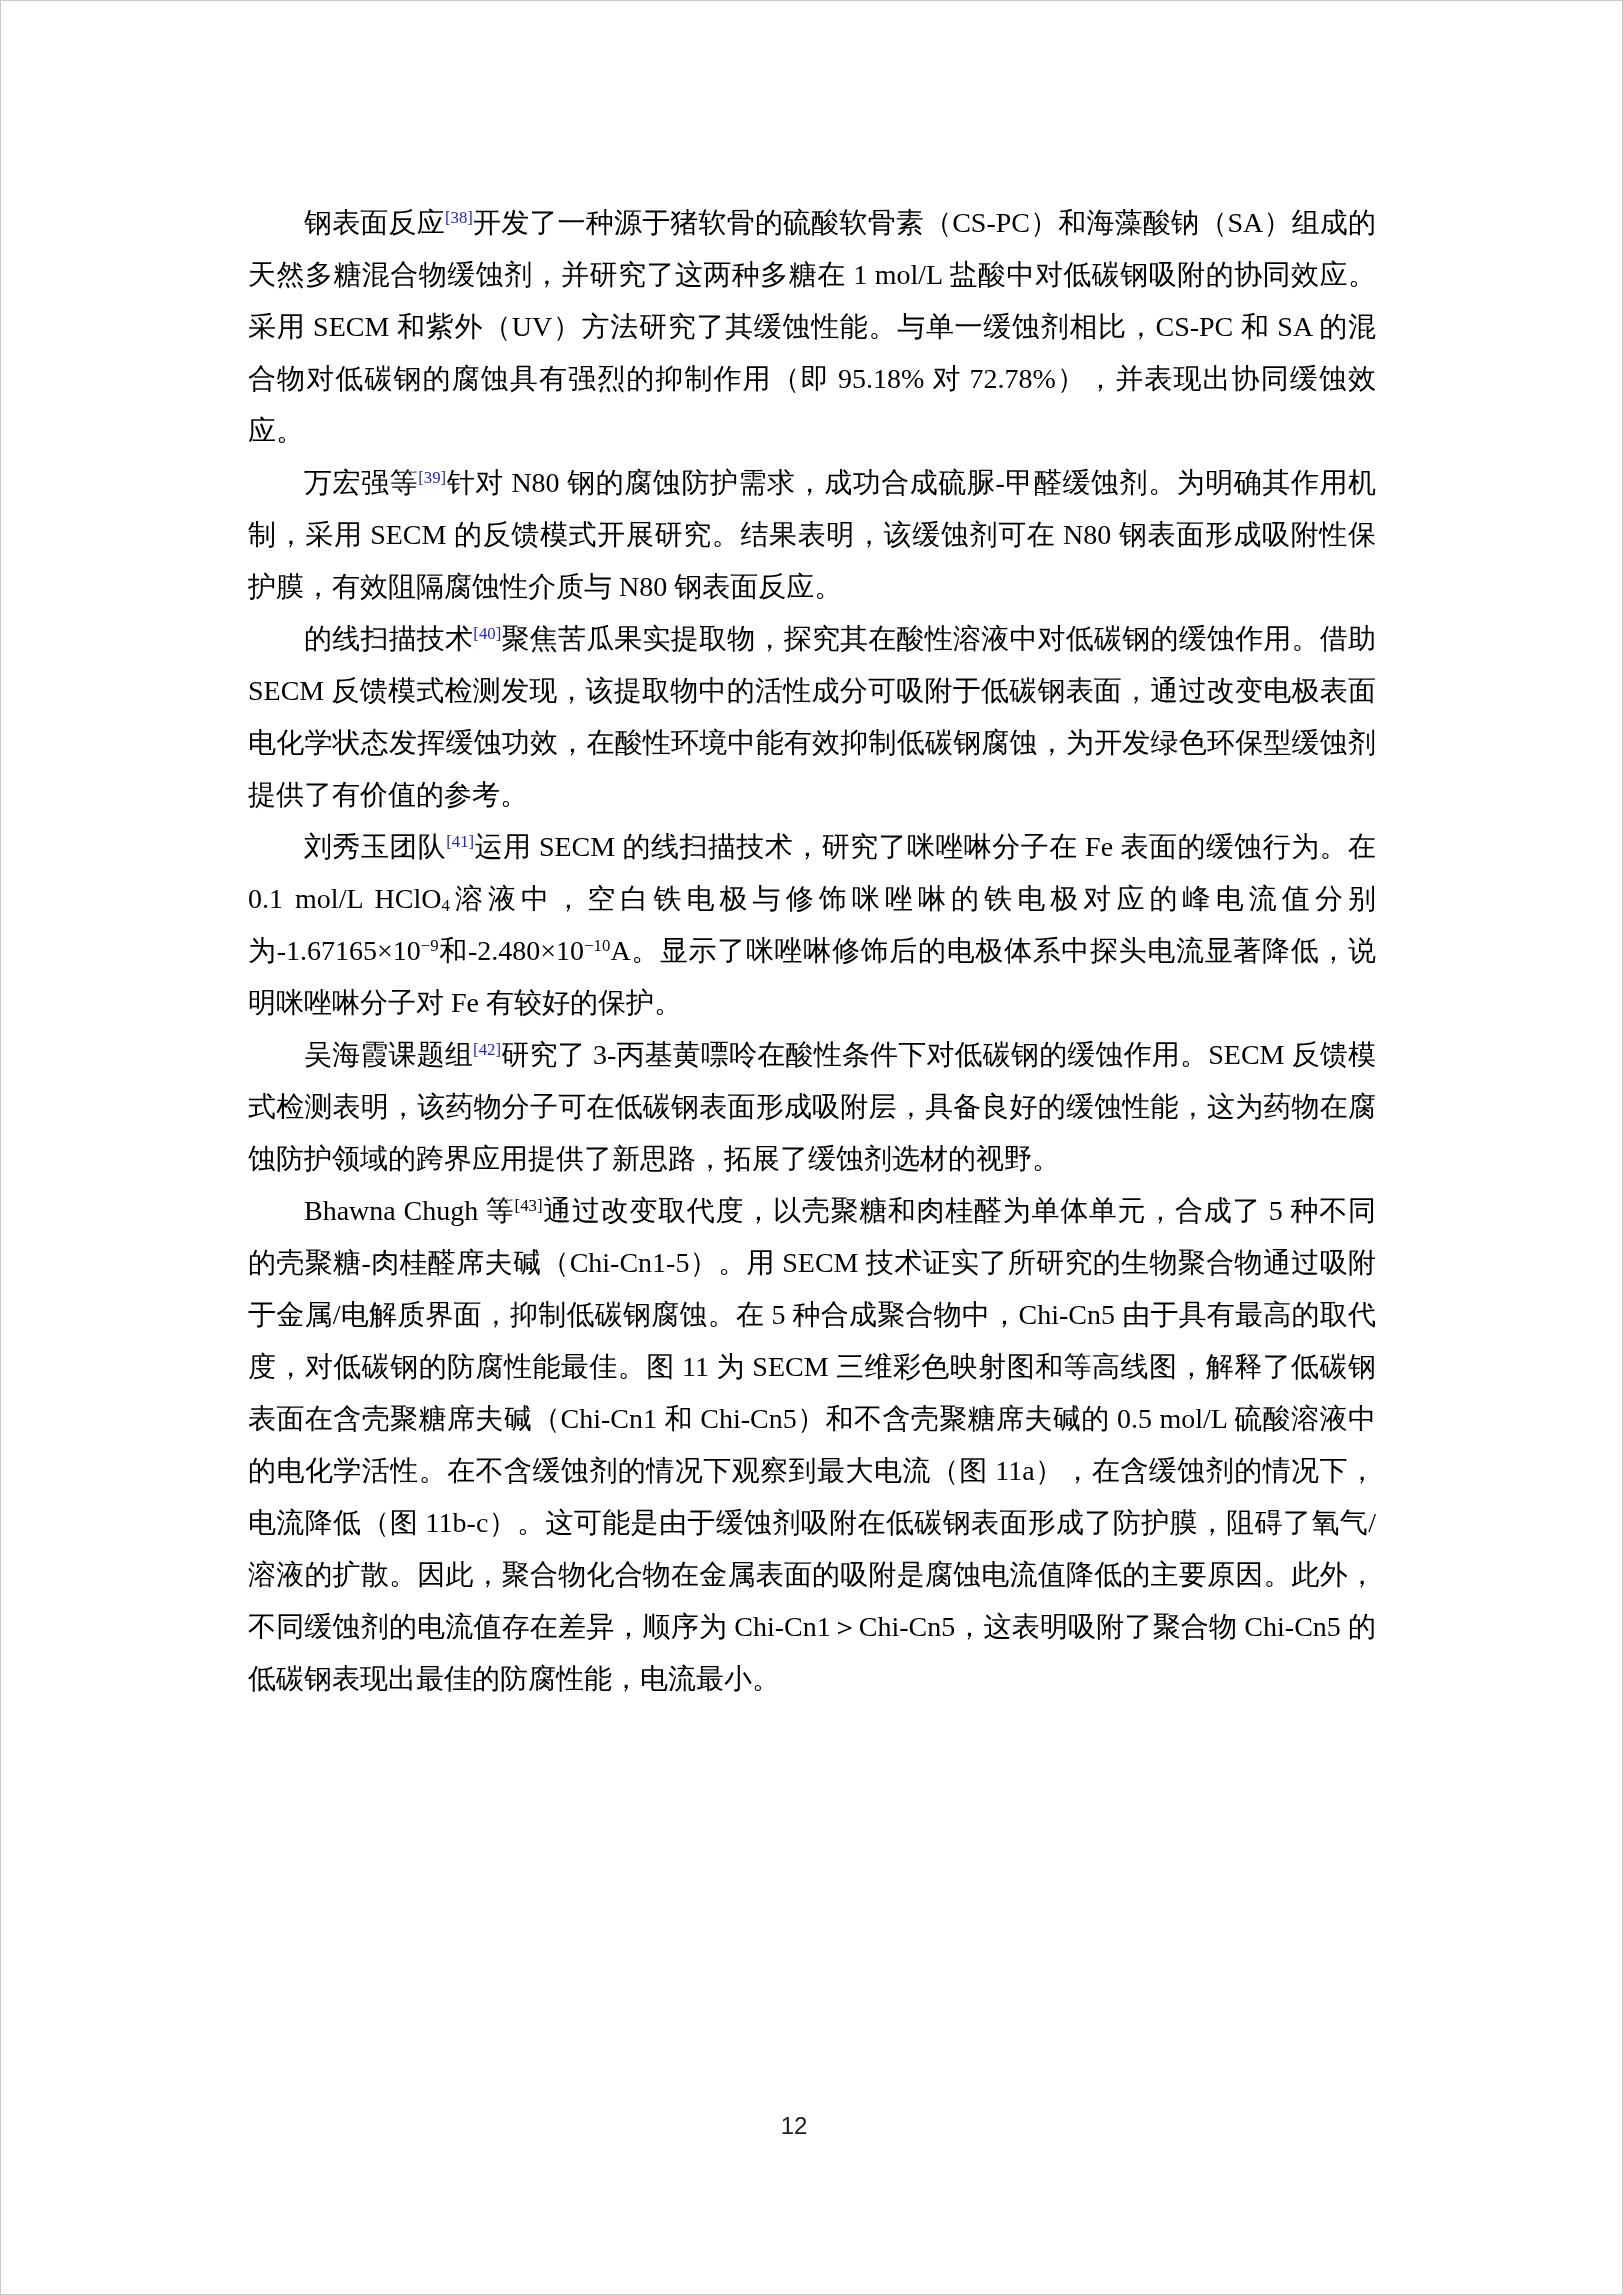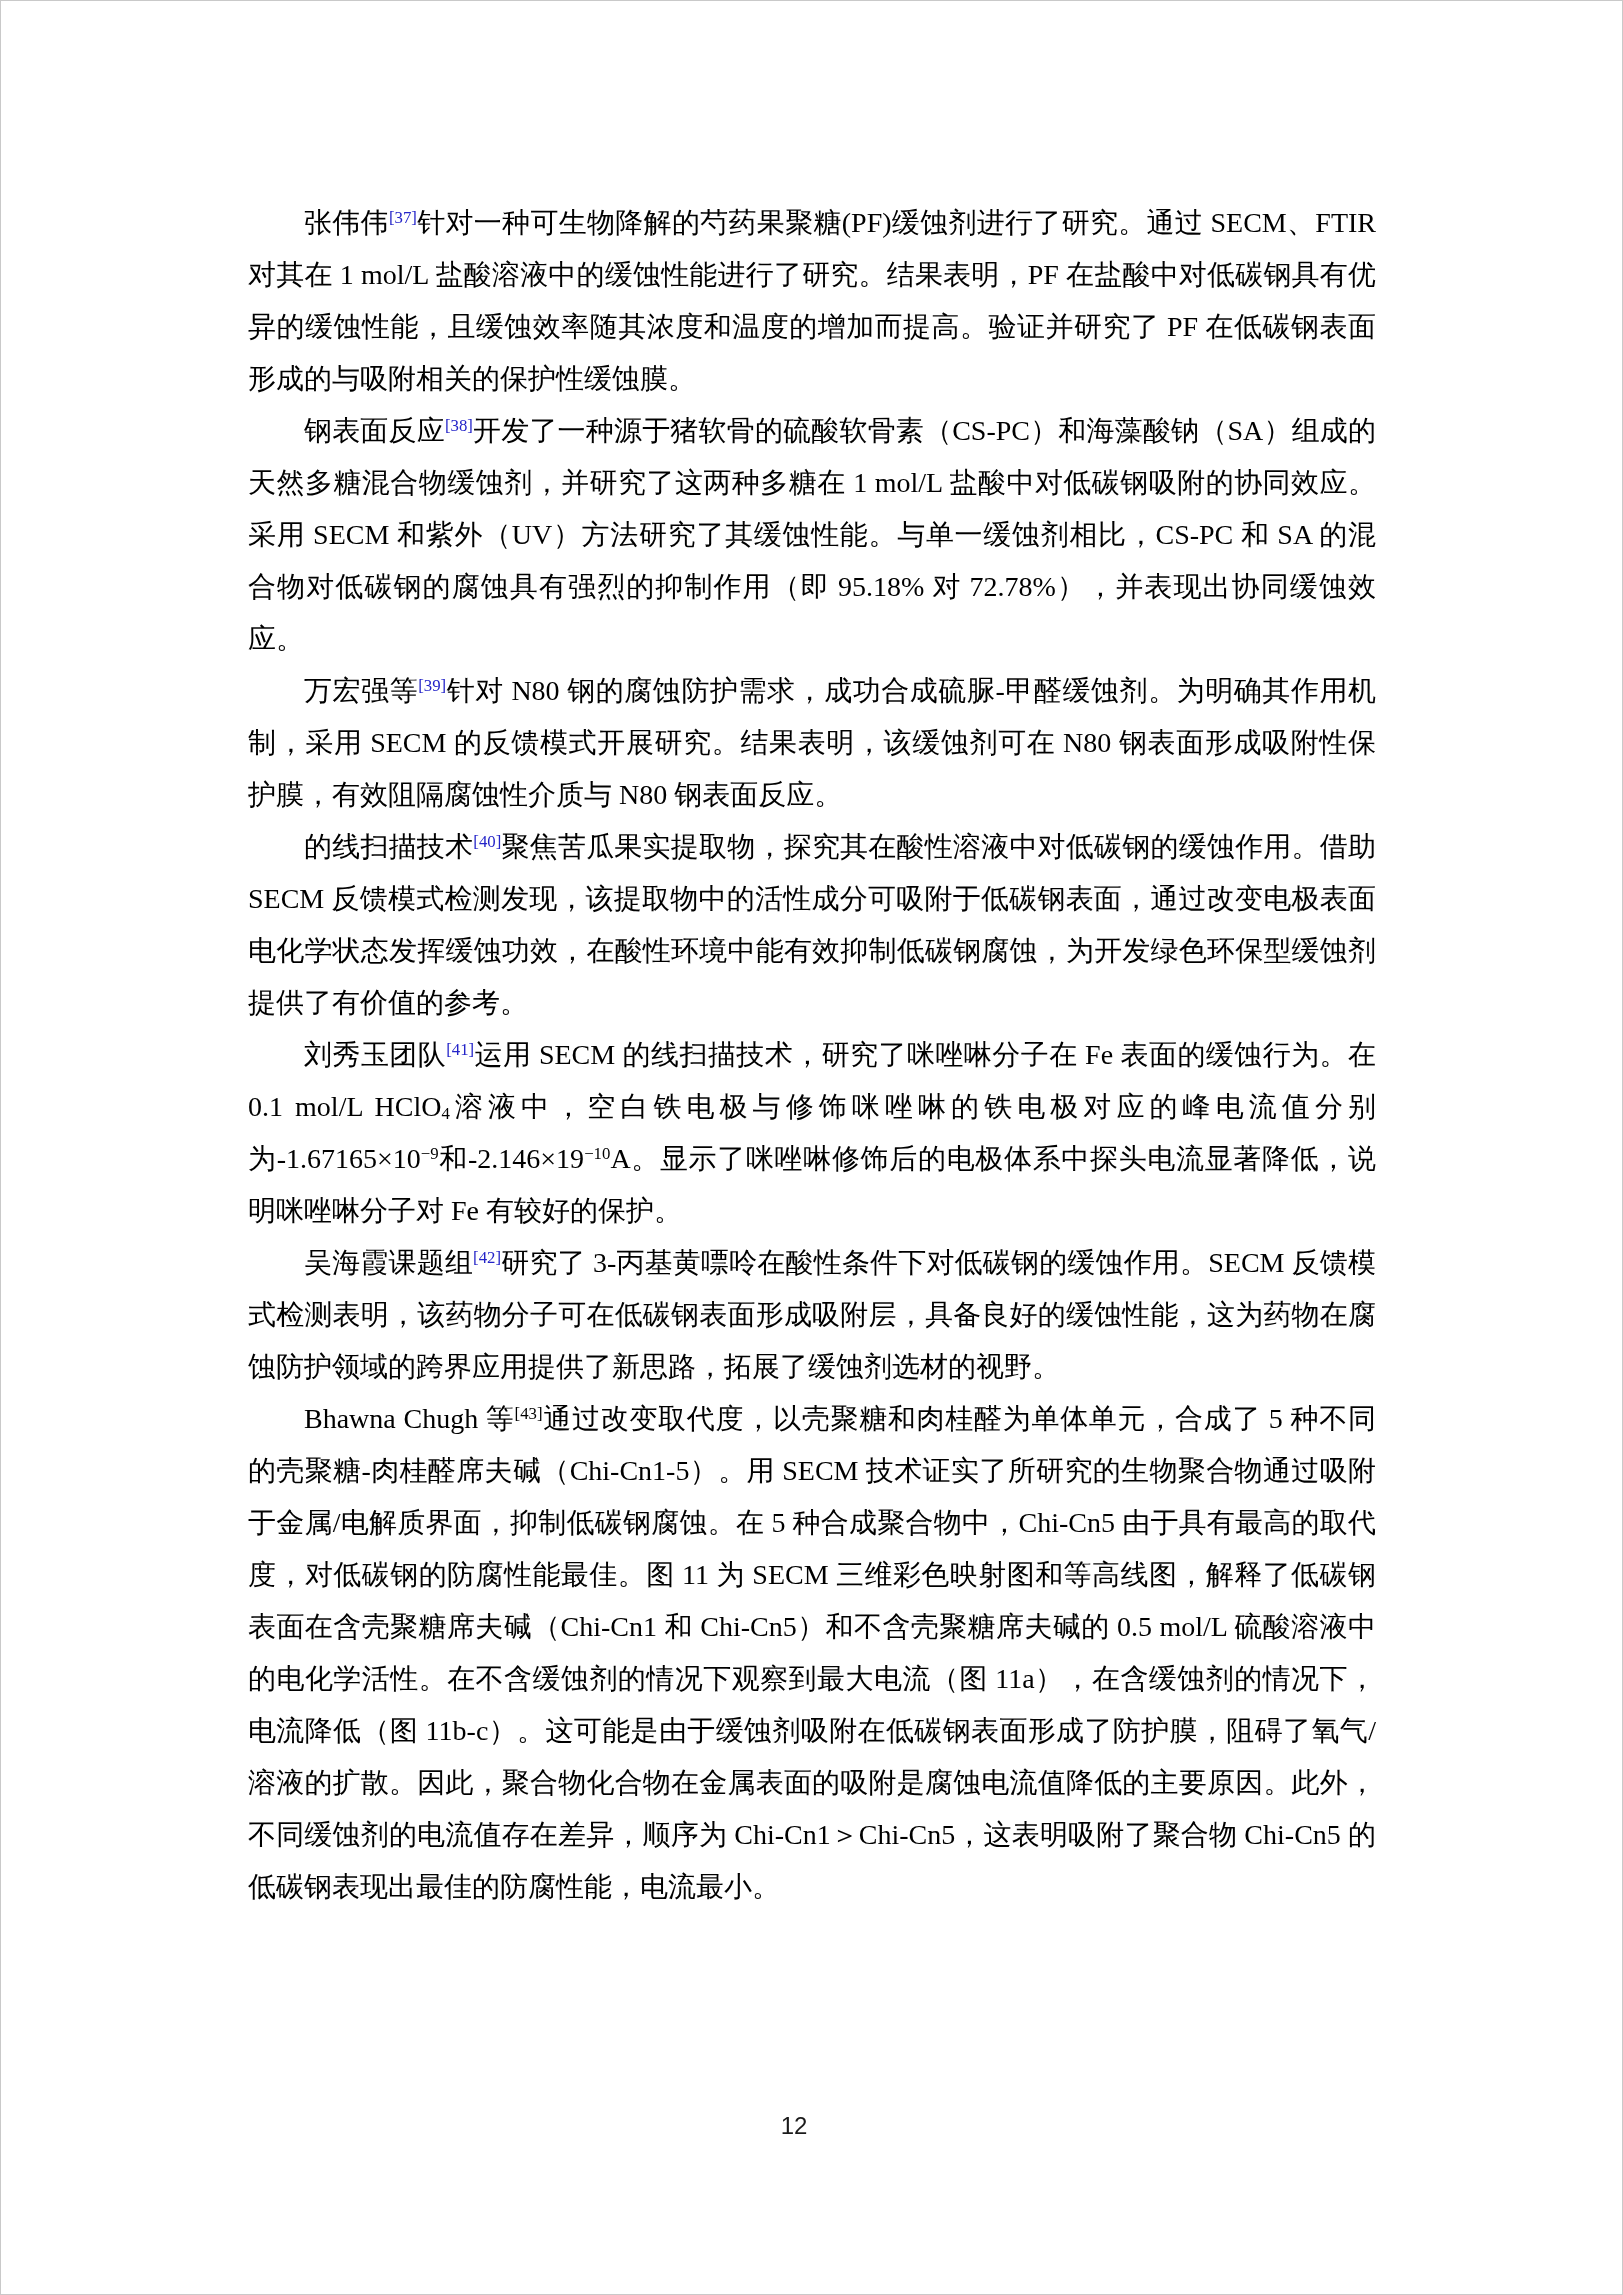--- a/index.html
+++ b/index.html
@@ -60,25 +60,24 @@
     font-size: 24px;
     line-height: 33px;
     color: #1a1a1a;
   }
 </style>
 </head>
 <body>
 
 <div class="page">
   <div class="content">
-      <p><span>张伟伟</span><sup class="cite">[37]</sup><span>针对一种可生物降解的芍药果聚糖(PF)缓蚀剂进行了研究。通过 SECM、FTIR 对其在 1 mol/L 盐酸溶液中的缓蚀性能进行了研究。结果表明，PF 在盐酸中对低碳钢具有优异的缓蚀性能，且缓蚀效率随其浓度和温度的增加而提高。验证并研究了 PF 在低碳钢表面形成的与吸附相关的保护性缓蚀膜。</span></p>
       <p><span>钢表面反应</span><sup class="cite">[38]</sup><span>开发了一种源于猪软骨的硫酸软骨素（CS-PC）和海藻酸钠（SA）组成的天然多糖混合物缓蚀剂，并研究了这两种多糖在 1 mol/L 盐酸中对低碳钢吸附的协同效应。采用 SECM 和紫外（UV）方法研究了其缓蚀性能。与单一缓蚀剂相比，CS-PC 和 SA 的混合物对低碳钢的腐蚀具有强烈的抑制作用（即 95.18% 对 72.78%），并表现出协同缓蚀效应。</span></p>
       <p><span>万宏强等</span><sup class="cite">[39]</sup><span>针对 N80 钢的腐蚀防护需求，成功合成硫脲-甲醛缓蚀剂。为明确其作用机制，采用 SECM 的反馈模式开展研究。结果表明，该缓蚀剂可在 N80 钢表面形成吸附性保护膜，有效阻隔腐蚀性介质与 N80 钢表面反应。</span></p>
       <p><span>的线扫描技术</span><sup class="cite">[40]</sup><span>聚焦苦瓜果实提取物，探究其在酸性溶液中对低碳钢的缓蚀作用。借助 SECM 反馈模式检测发现，该提取物中的活性成分可吸附于低碳钢表面，通过改变电极表面电化学状态发挥缓蚀功效，在酸性环境中能有效抑制低碳钢腐蚀，为开发绿色环保型缓蚀剂提供了有价值的参考。</span></p>
-      <p><span>刘秀玉团队</span><sup class="cite">[41]</sup><span>运用 SECM 的线扫描技术，研究了咪唑啉分子在 Fe 表面的缓蚀行为。在 0.1 mol/L HClO</span><sub class="script">4</sub><span>溶液中，空白铁电极与修饰咪唑啉的铁电极对应的峰电流值分别为-1.67165×10</span><sup class="script">−9</sup><span>和-2.146×19</span><sup class="script">−10</sup><span>A。显示了咪唑啉修饰后的电极体系中探头电流显著降低，说明咪唑啉分子对 Fe 有较好的保护。</span></p>
+      <p><span>刘秀玉团队</span><sup class="cite">[41]</sup><span>运用 SECM 的线扫描技术，研究了咪唑啉分子在 Fe 表面的缓蚀行为。在 0.1 mol/L HClO</span><sub class="script">4</sub><span>溶液中，空白铁电极与修饰咪唑啉的铁电极对应的峰电流值分别为-1.67165×10</span><sup class="script">−9</sup><span>和-2.480×10</span><sup class="script">−10</sup><span>A。显示了咪唑啉修饰后的电极体系中探头电流显著降低，说明咪唑啉分子对 Fe 有较好的保护。</span></p>
       <p><span>吴海霞课题组</span><sup class="cite">[42]</sup><span>研究了 3-丙基黄嘌呤在酸性条件下对低碳钢的缓蚀作用。SECM 反馈模式检测表明，该药物分子可在低碳钢表面形成吸附层，具备良好的缓蚀性能，这为药物在腐蚀防护领域的跨界应用提供了新思路，拓展了缓蚀剂选材的视野。</span></p>
       <p><span>Bhawna Chugh 等</span><sup class="script">[43]</sup><span>通过改变取代度，以壳聚糖和肉桂醛为单体单元，合成了 5 种不同的壳聚糖-肉桂醛席夫碱（Chi-Cn1-5）。用 SECM 技术证实了所研究的生物聚合物通过吸附于金属/电解质界面，抑制低碳钢腐蚀。在 5 种合成聚合物中，Chi-Cn5 由于具有最高的取代度，对低碳钢的防腐性能最佳。图 11 为 SECM 三维彩色映射图和等高线图，解释了低碳钢表面在含壳聚糖席夫碱（Chi-Cn1 和 Chi-Cn5）和不含壳聚糖席夫碱的 0.5 mol/L 硫酸溶液中的电化学活性。在不含缓蚀剂的情况下观察到最大电流（图 11a），在含缓蚀剂的情况下，电流降低（图 11b-c）。这可能是由于缓蚀剂吸附在低碳钢表面形成了防护膜，阻碍了氧气/溶液的扩散。因此，聚合物化合物在金属表面的吸附是腐蚀电流值降低的主要原因。此外，不同缓蚀剂的电流值存在差异，顺序为 Chi-Cn1＞Chi-Cn5，这表明吸附了聚合物 Chi-Cn5 的低碳钢表现出最佳的防腐性能，电流最小。</span></p>
     </div>
   <div class="footer">
     <span>12</span>
   </div>
 </div>
 
 
 </body></html>

